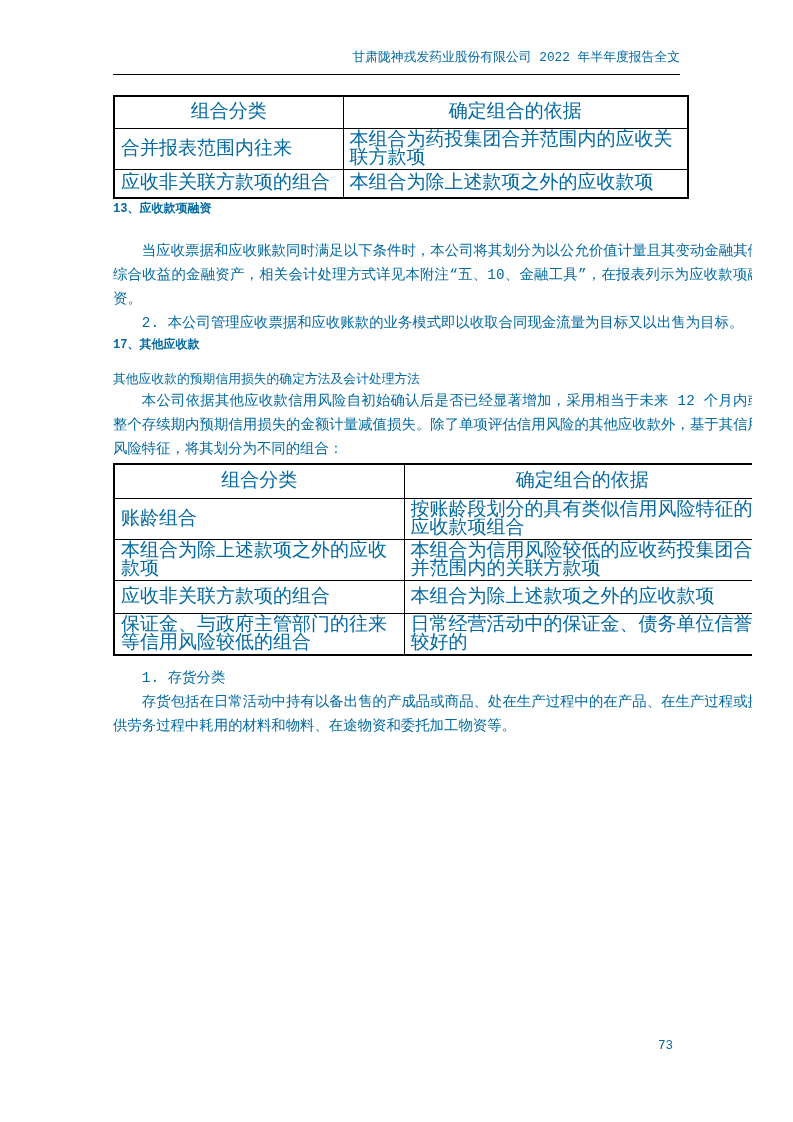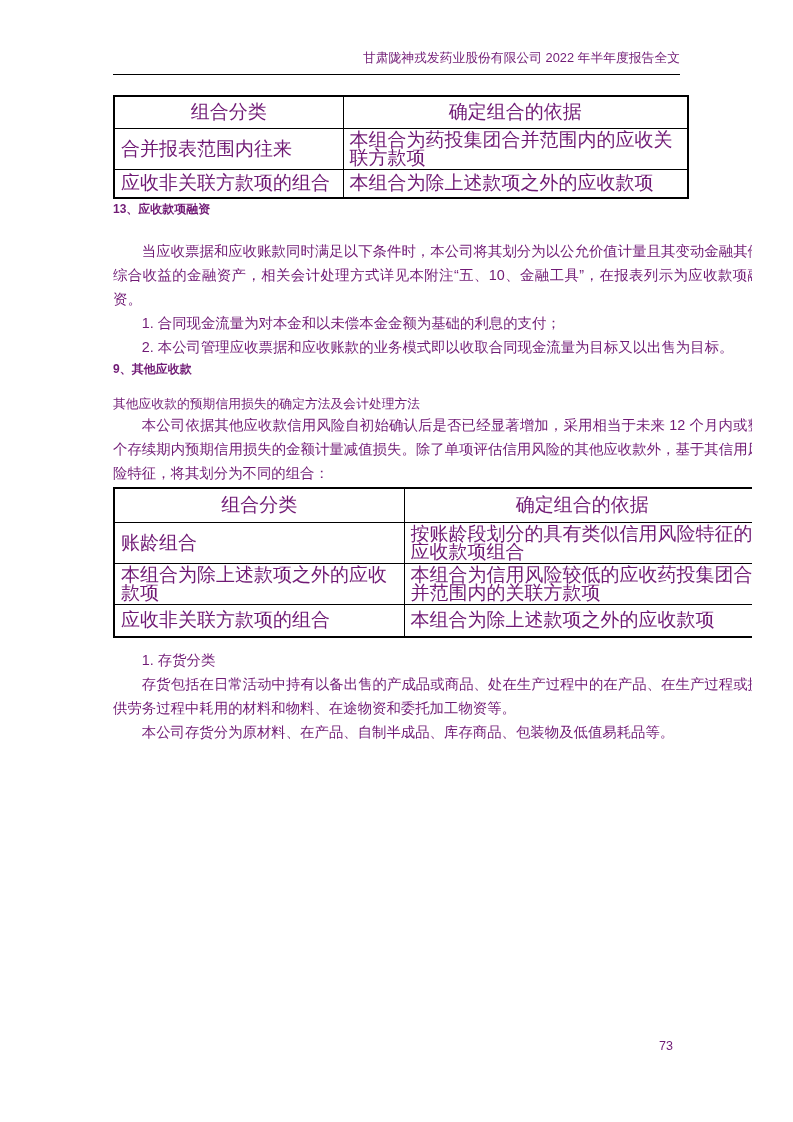--- a/index.html
+++ b/index.html
@@ -3,22 +3,22 @@
 <meta charset="utf-8">
 <style>
   * { box-sizing: border-box; }
   html, body { margin: 0; padding: 0; background: #ffffff; }
   .page {
     position: relative;
     width: 711px;
     height: 1122px;
     margin: 0 auto;
     background: #ffffff;
-    color: #701a75;
-    font-family: Liberation Sans, sans-serif;
+    color: #0369a1;
+    font-family: Liberation Mono, monospace;
     overflow: hidden;
   }
   .header {
     position: absolute;
     left: 72px;
     right: 72px;
     top: 50px;
     text-align: right;
     font-size: 12.8px;
     line-height: 16px;
@@ -119,24 +119,23 @@
         </tr>
         <tr class="r-29">
           <td>应收非关联方款项的组合</td>
           <td>本组合为除上述款项之外的应收款项</td>
         </tr>
       </tbody>
     </table>
 
     <h3 class="sec sec-13">13、应收款项融资</h3>
     <p class="para first-para">当应收票据和应收账款同时满足以下条件时，本公司将其划分为以公允价值计量且其变动金融其他综合收益的金融资产，相关会计处理方式详见本附注“五、10、金融工具”，在报表列示为应收款项融资。</p>
-    <p class="item">1. 合同现金流量为对本金和以未偿本金金额为基础的利息的支付；</p>
     <p class="item">2. 本公司管理应收票据和应收账款的业务模式即以收取合同现金流量为目标又以出售为目标。</p>
 
-    <h3 class="sec sec-14">9、其他应收款</h3>
+    <h3 class="sec sec-14">17、其他应收款</h3>
     <p class="subtitle">其他应收款的预期信用损失的确定方法及会计处理方法</p>
     <p class="para">本公司依据其他应收款信用风险自初始确认后是否已经显著增加，采用相当于未来 12 个月内或整个存续期内预期信用损失的金额计量减值损失。除了单项评估信用风险的其他应收款外，基于其信用风险特征，将其划分为不同的组合：</p>
 
     <table class="t2">
       <colgroup>
           <col class="c1">
           <col>
         </colgroup>
       <tbody>
         <tr class="r-34">
@@ -148,24 +147,27 @@
           <td>按账龄段划分的具有类似信用风险特征的应收款项组合</td>
         </tr>
         <tr class="r-38">
           <td>本组合为除上述款项之外的应收款项</td>
           <td>本组合为信用风险较低的应收药投集团合并范围内的关联方款项</td>
         </tr>
         <tr class="r-33">
           <td>应收非关联方款项的组合</td>
           <td>本组合为除上述款项之外的应收款项</td>
         </tr>
+        <tr class="r-35">
+          <td>保证金、与政府主管部门的往来等信用风险较低的组合</td>
+          <td>日常经营活动中的保证金、债务单位信誉较好的</td>
+        </tr>
       </tbody>
     </table>
 
     <p class="item item-lead">1. 存货分类</p>
     <p class="para">存货包括在日常活动中持有以备出售的产成品或商品、处在生产过程中的在产品、在生产过程或提供劳务过程中耗用的材料和物料、在途物资和委托加工物资等。</p>
-    <p class="para">本公司存货分为原材料、在产品、自制半成品、库存商品、包装物及低值易耗品等。</p>
 
   </div>
 
   <div class="page-number">73</div>
 
 </div>
 
 </body></html>

